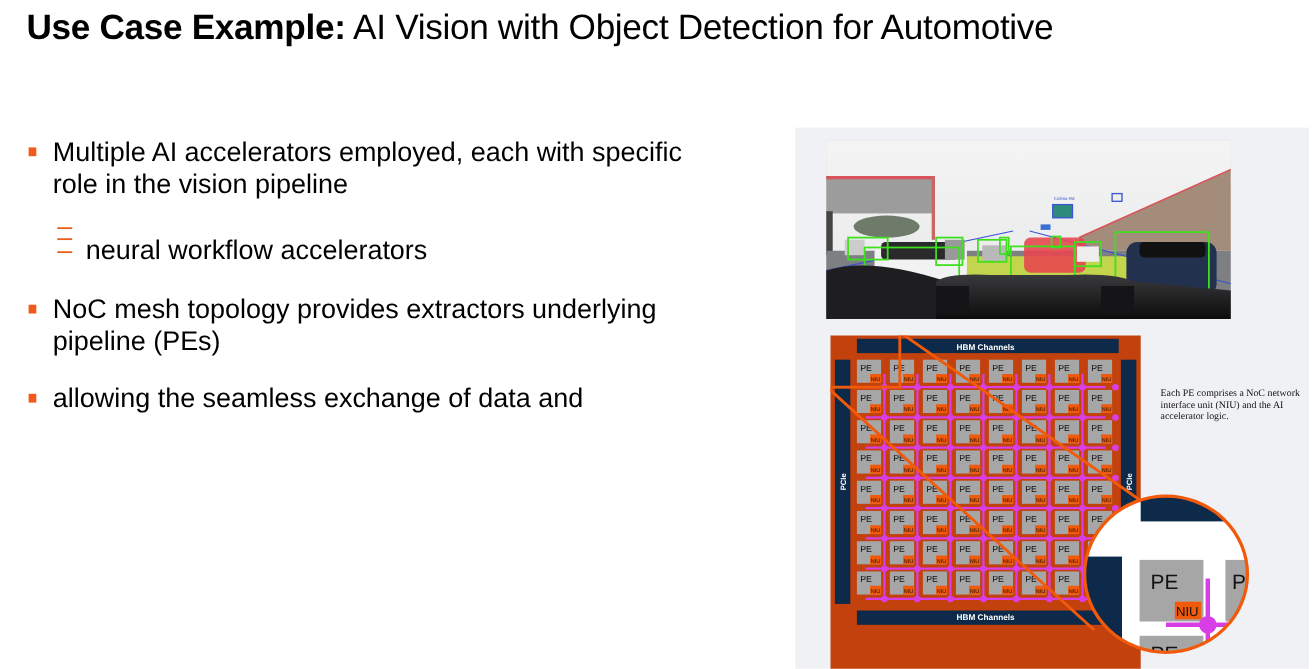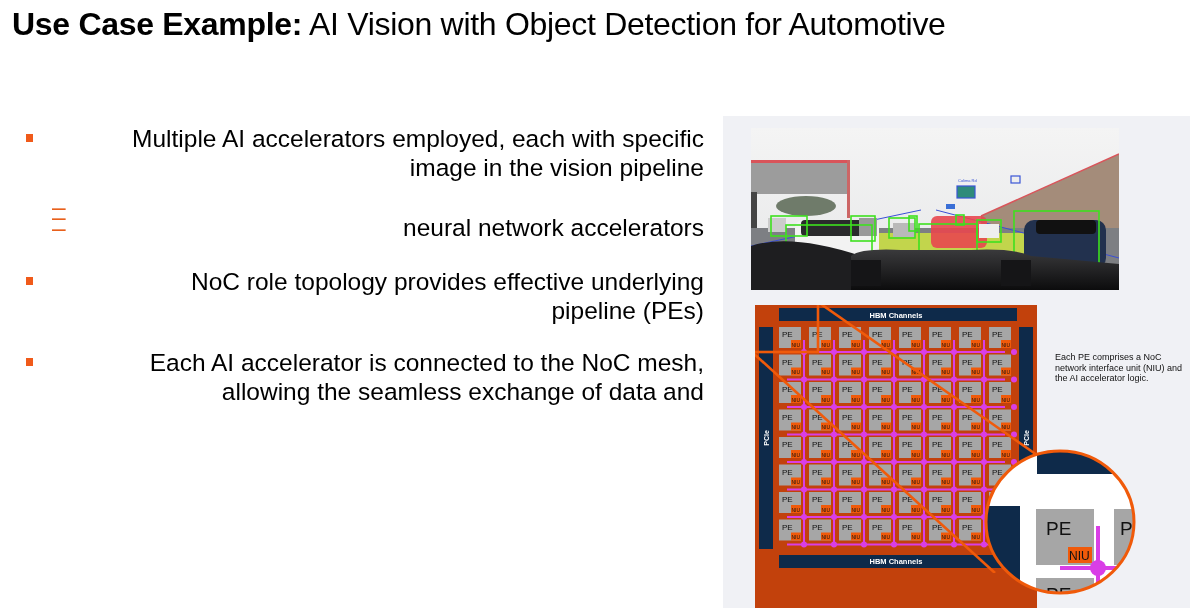--- a/index.html
+++ b/index.html
@@ -1,83 +1,82 @@
 <!DOCTYPE html>
 <html><head>
 <meta charset="utf-8">
 <style>
   html, body { margin:0; padding:0; }
   body {
     width:1193px; height:608px; position:relative; overflow:hidden;
     background:#ffffff; font-family:"Liberation Sans", sans-serif; color:#000;
   }
   .title {
-    position:absolute; left:12px; top:6px; font-size:32px; white-space:nowrap;
+    position:absolute; left:24px; top:6px; font-size:32px; white-space:nowrap;
     letter-spacing:-0.3px;
   }
   .title b { font-weight:bold; }
-  .bullets { position:absolute; left:24px; top:124px; width:680px;text-align:right; }
+  .bullets { position:absolute; left:24px; top:124px; width:680px; }
   .bullet { position:relative; padding-left:24px; font-size:24.5px; line-height:29px; }
   .bullet .sq {
     position:absolute; left:2px; top:10px; width:7px; height:8px; background:#f05a1a;
   }
   .sub { position:relative; padding-left:54px; font-size:24.5px; line-height:29px; }
   .sub .dash { position:absolute; left:28px; top:0; color:#e8601c; }
   .panel {
     position:absolute; left:723px; top:116px; width:467px; height:492px;
     background:#f0f1f5;
   }
   .photo {
     position:absolute; left:751px; top:128px; width:368px; height:162px;
     overflow:hidden; background:#ddd;
   }
   .diagram {
     position:absolute; left:755px; top:305px; width:282px; height:336px; background:#c2410c;text-align:center;
   }
   .caption {
-    position:absolute; left:1055px; top:352px; width:130px; font-size:9px; line-height:10.5px; color:#111;
+    position:absolute; left:1055px; top:352px; width:130px; font-size:9px; line-height:10.5px; color:#111;font-family:Liberation Serif, serif;
   }
   svg text { font-family:"Liberation Sans", sans-serif; }
 </style>
 </head>
 <body>
 
 <div class="title">
   <b>Use Case Example:</b><span> AI Vision with Object Detection for Automotive</span>
 </div>
 
 <div class="bullets">
   <div class="bullet">
     <span class="sq"></span>
     <div>Multiple AI accelerators employed, each with specific</div>
-    <div>image in the vision pipeline</div>
+    <div>role in the vision pipeline</div>
   </div>
   <div style="height:10px"></div>
   <div class="sub">
     <span class="dash">–</span>
   </div>
   <div style="height:10px"></div>
   <div class="sub">
     <span class="dash">–</span>
   </div>
   <div style="height:11px"></div>
   <div class="sub">
     <span class="dash">–</span>
-    <span>neural network accelerators</span>
+    <span>neural workflow accelerators</span>
   </div>
   <div style="height:25px"></div>
   <div class="bullet">
     <span class="sq"></span>
-    <div>NoC role topology provides effective underlying</div>
+    <div>NoC mesh topology provides extractors underlying</div>
     <div>pipeline (PEs)</div>
   </div>
   <div style="height:23px"></div>
   <div class="bullet">
     <span class="sq"></span>
-    <div>Each AI accelerator is connected to the NoC mesh,</div>
     <div>allowing the seamless exchange of data and</div>
   </div>
 </div>
 
 <div class="panel"></div>
 
 <div class="photo">
   <svg width="368" height="162" viewBox="0 0 368 162">
     <defs>
       <linearGradient id="sky" x1="0" y1="0" x2="0" y2="1">

